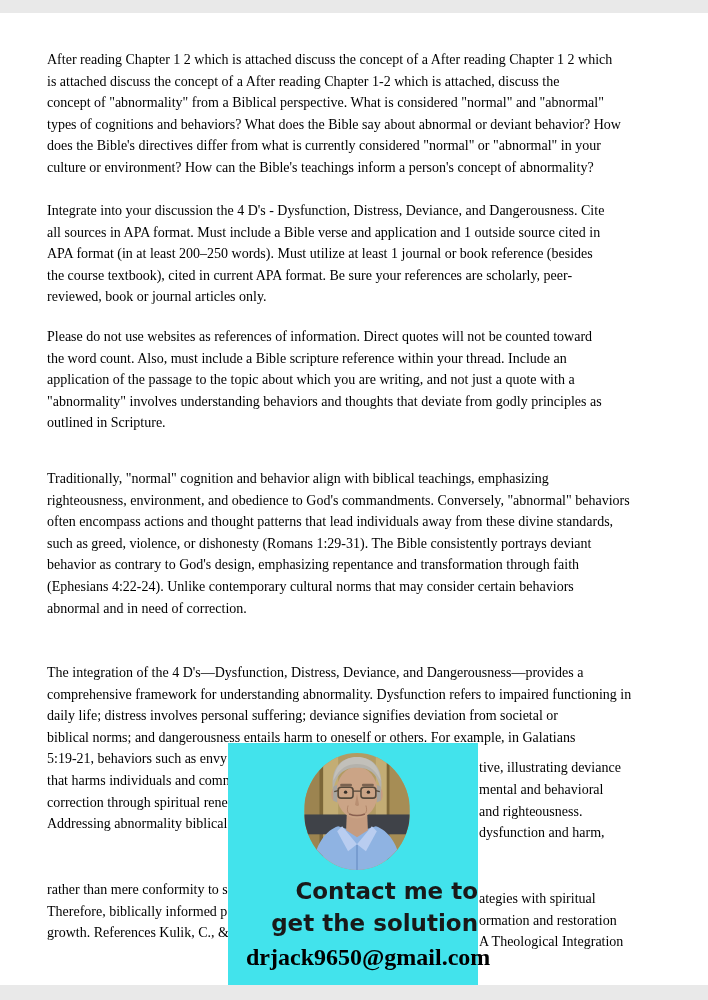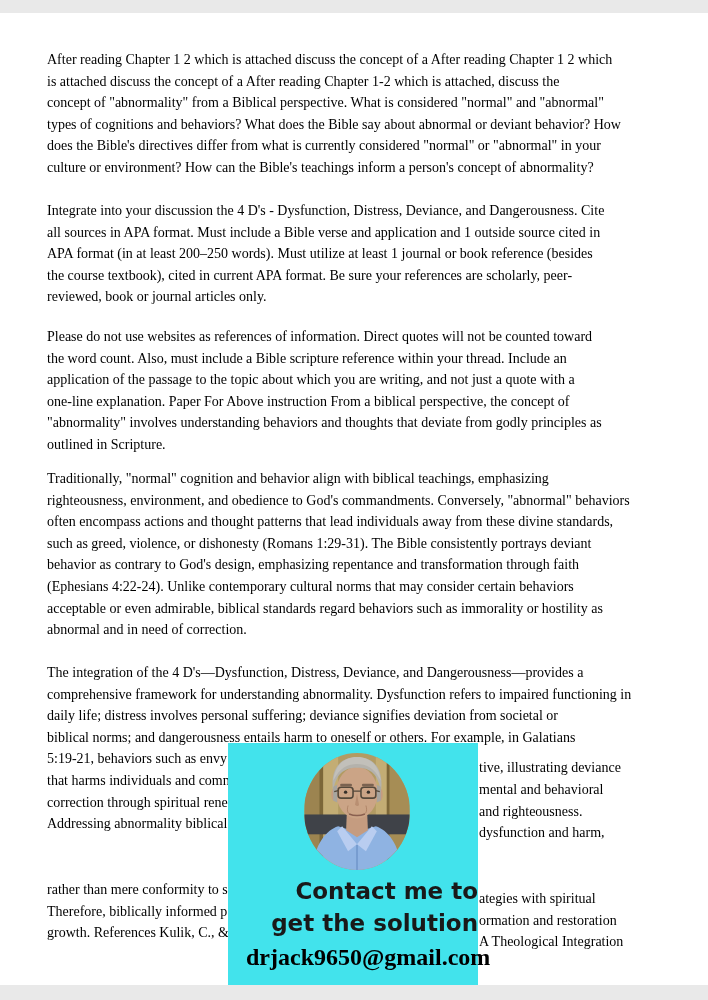--- a/index.html
+++ b/index.html
@@ -59,33 +59,31 @@
     <div class="line">all sources in APA format. Must include a Bible verse and application and 1 outside source cited in</div>
     <div class="line">APA format (in at least 200–250 words). Must utilize at least 1 journal or book reference (besides</div>
     <div class="line">the course textbook), cited in current APA format. Be sure your references are scholarly, peer-</div>
     <div class="line">reviewed, book or journal articles only.</div>
   </div>
 
   <div class="para" style="top:313px">
     <div class="line">Please do not use websites as references of information. Direct quotes will not be counted toward</div>
     <div class="line">the word count. Also, must include a Bible scripture reference within your thread. Include an</div>
     <div class="line">application of the passage to the topic about which you are writing, and not just a quote with a</div>
-    <div class="line">one-line explanation. Paper For Above instruction From a biblical perspective, the concept of</div>
     <div class="line">"abnormality" involves understanding behaviors and thoughts that deviate from godly principles as</div>
     <div class="line">outlined in Scripture.</div>
   </div>
 
   <div class="para" style="top:455px">
     <div class="line">Traditionally, "normal" cognition and behavior align with biblical teachings, emphasizing</div>
     <div class="line">righteousness, environment, and obedience to God's commandments. Conversely, "abnormal" behaviors</div>
     <div class="line">often encompass actions and thought patterns that lead individuals away from these divine standards,</div>
     <div class="line">such as greed, violence, or dishonesty (Romans 1:29-31). The Bible consistently portrays deviant</div>
     <div class="line">behavior as contrary to God's design, emphasizing repentance and transformation through faith</div>
     <div class="line">(Ephesians 4:22-24). Unlike contemporary cultural norms that may consider certain behaviors</div>
-    <div class="line">acceptable or even admirable, biblical standards regard behaviors such as immorality or hostility as</div>
     <div class="line">abnormal and in need of correction.</div>
   </div>
 
   <div class="para" style="top:649px">
     <div class="line">The integration of the 4 D's—Dysfunction, Distress, Deviance, and Dangerousness—provides a</div>
     <div class="line">comprehensive framework for understanding abnormality. Dysfunction refers to impaired functioning in</div>
     <div class="line">daily life; distress involves personal suffering; deviance signifies deviation from societal or</div>
     <div class="line">biblical norms; and dangerousness entails harm to oneself or others. For example, in Galatians</div>
     <div class="line split">
       <span class="frag-left">5:19-21, behaviors such as envy</span>

